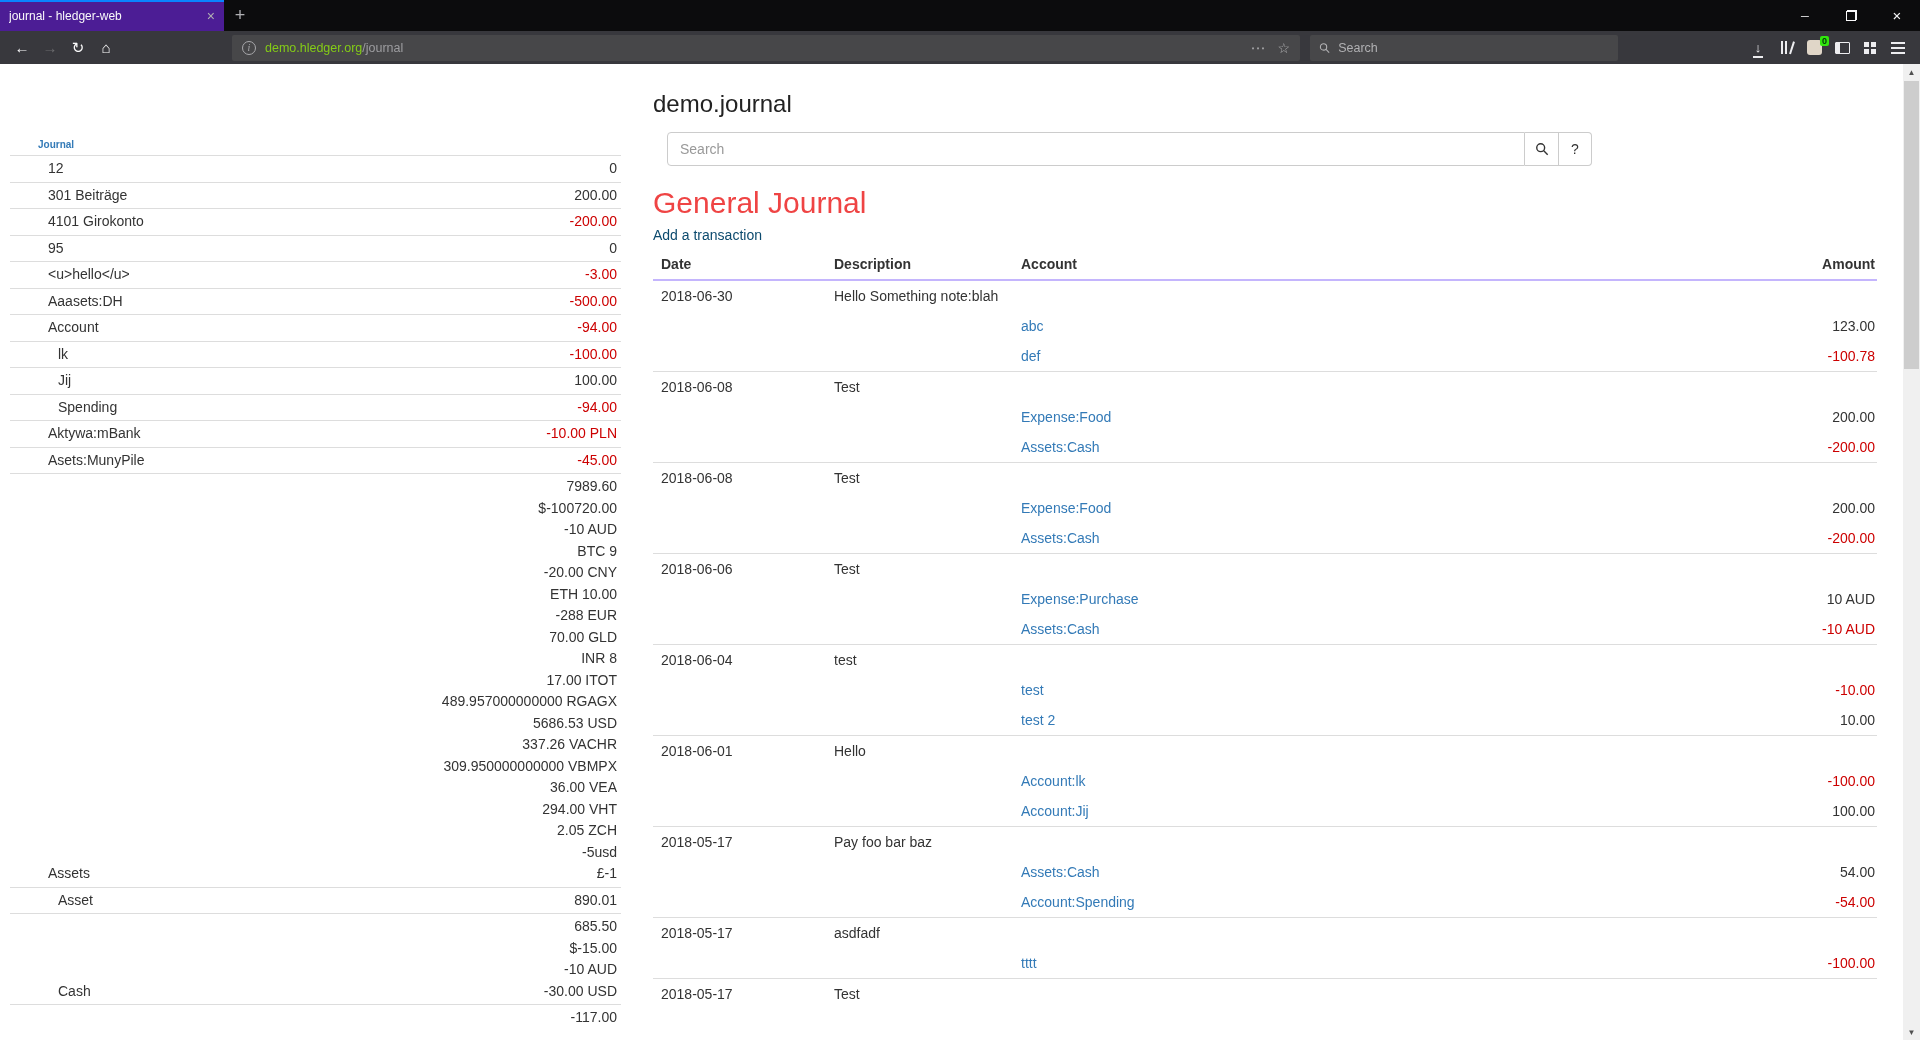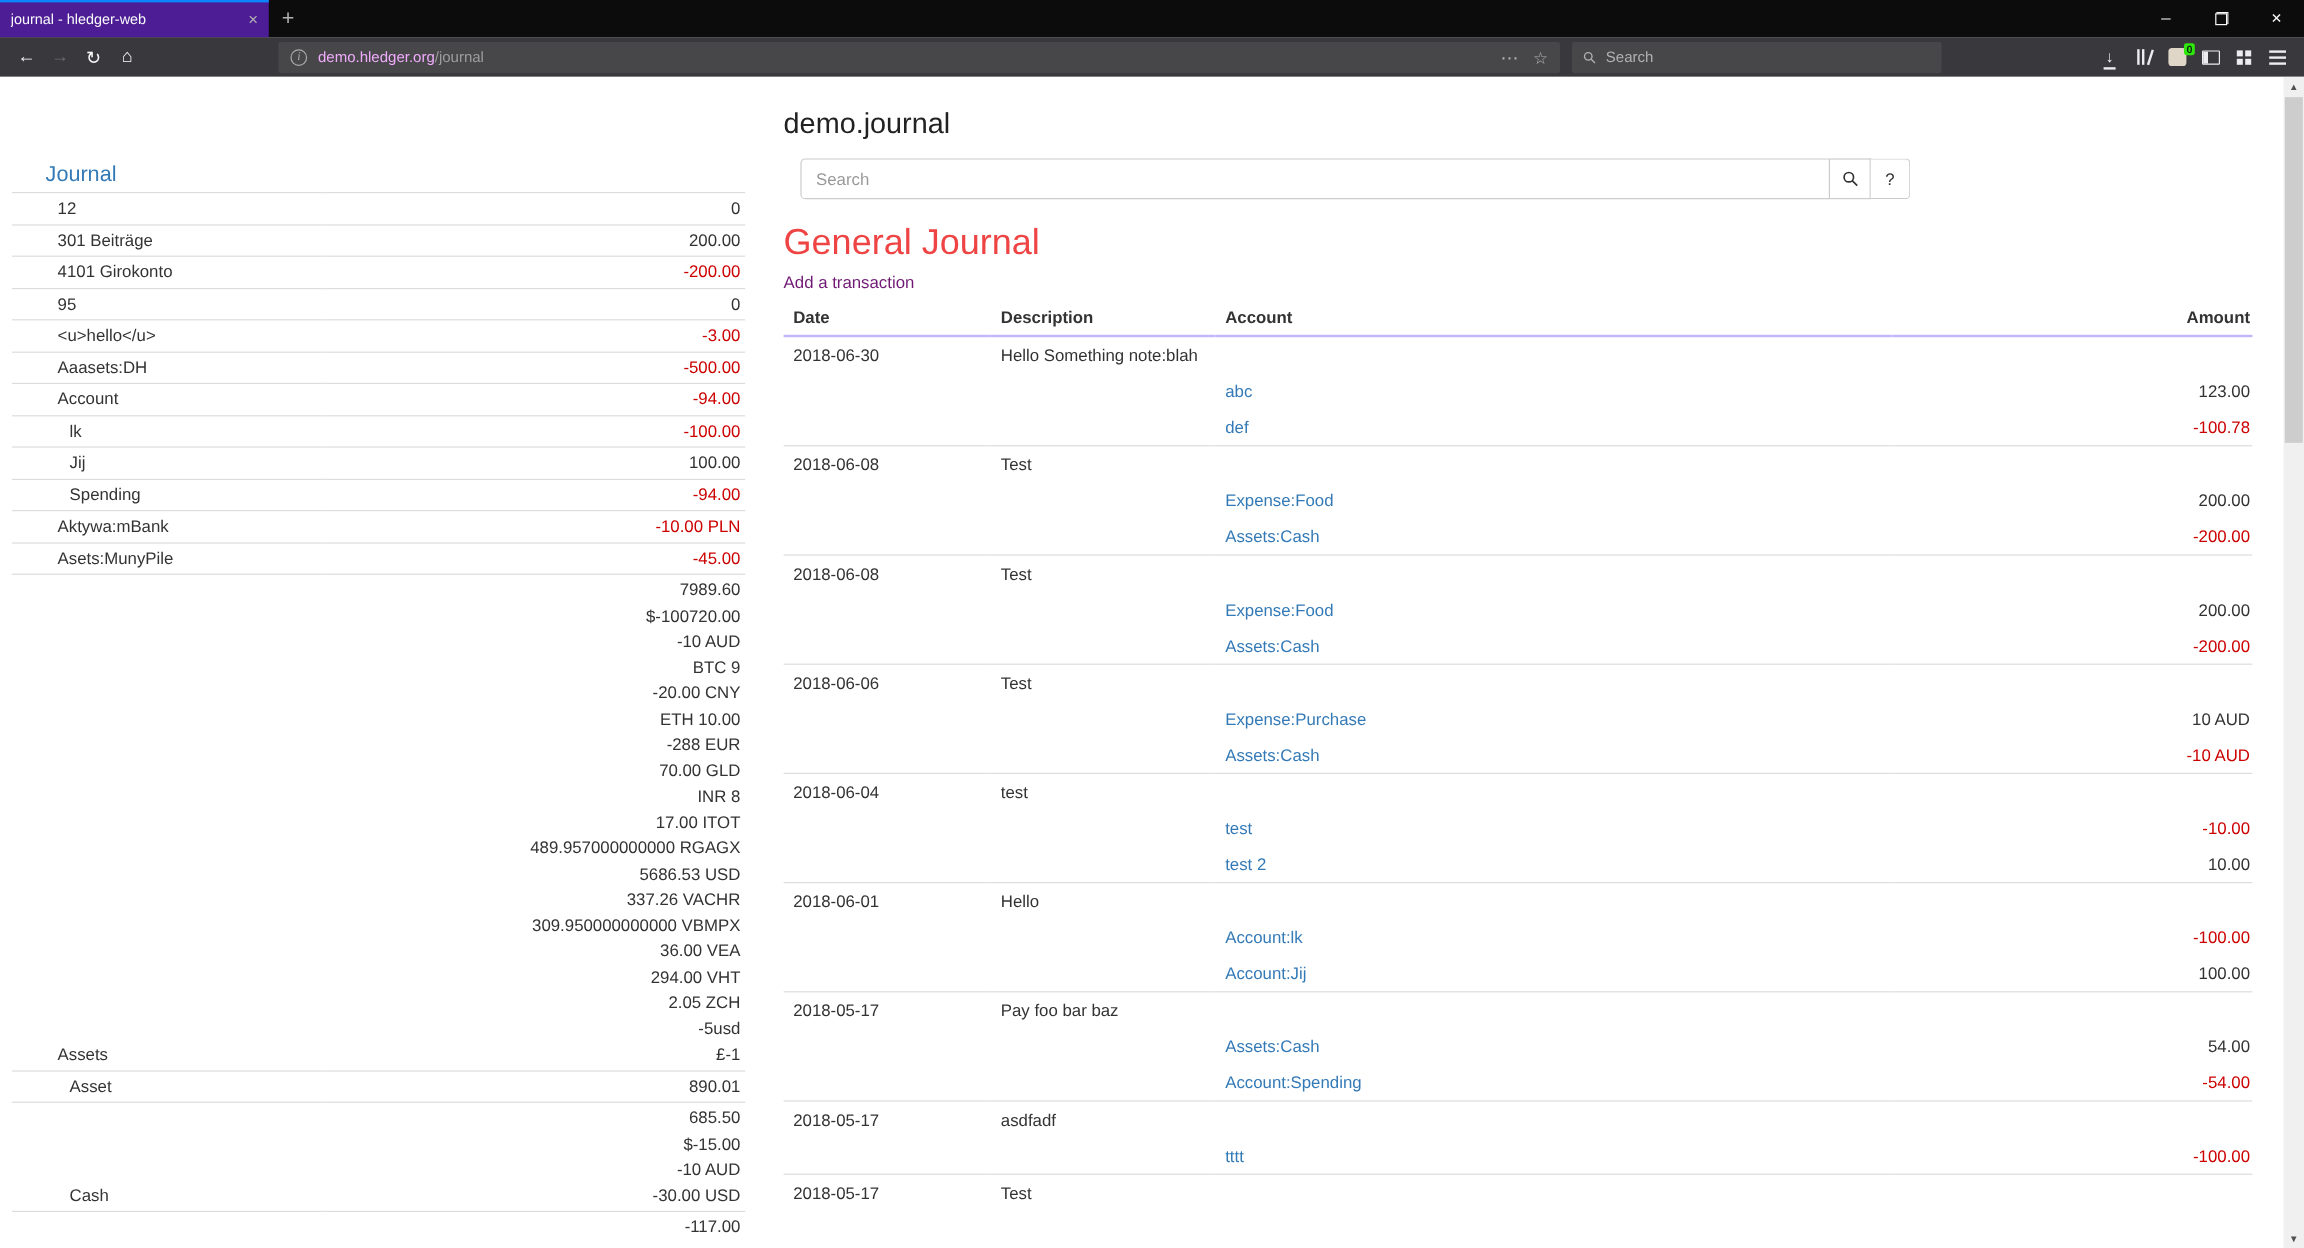--- a/index.html
+++ b/index.html
@@ -22,21 +22,21 @@
   .toolbar { height: 33px; background: #38383d; display: flex; align-items: center; padding: 0 8px; }
   .nav-btn { width:28px; height:26px; display:flex; align-items:center; justify-content:center;
     color:#f9f9fa; font-size:15px; border-radius:2px; }
   .nav-btn.disabled { color:#6b6b6e; }
   .tb-spacer { width:112px; }
   .urlbar { width:1068px; height:26px; background:#474749; border-radius:2px; display:flex;
     align-items:center; padding:0 10px; }
   .info-icon { width:14px; height:14px; min-width:14px; border:1px solid #a9a9ac; border-radius:50%;
     color:#a9a9ac; font-size:10px; font-style:italic; display:flex; align-items:center; justify-content:center;
     margin-right:9px; font-family:"Liberation Serif", serif; }
-  .url-host { color:#f0abfc; font-size:12.5px; }
+  .url-host { color:#84cc16; font-size:12.5px; }
   .url-path { color:#9d9da0; font-size:12.5px; }
   .url-flex { flex:1; }
   .page-actions { color:#b1b1b3; font-size:15px; margin-right:12px; }
   .star { color:#b1b1b3; font-size:14px; }
   .searchbar { width:308px; height:26px; background:#474749; border-radius:2px; display:flex;
     align-items:center; padding:0 9px; margin-left:10px; }
   .searchbar svg { margin-right:8px; }
   .searchbar input { background:transparent; border:none; outline:none; color:#f9f9fa; font-size:12.5px; width:100%;
     font-family:"Liberation Sans", sans-serif; }
   .searchbar input::placeholder { color:#b1b1b3; }
@@ -57,40 +57,40 @@
   .grid-icon i { width:5px; height:5px; background:currentColor; display:block; }
   .ham-icon { display:flex; flex-direction:column; gap:3px; }
   .ham-icon i { width:14px; height:2px; background:currentColor; display:block; }
 
   
   .page { position:absolute; top:64px; left:0; right:0; bottom:0; background:#fff; overflow:hidden; color:#333; }
 
   .sidebar { position:absolute; left:10px; top:68px; width:611px; }
   .sidebar table { width:100%; border-collapse:collapse; font-size:14px; }
   .sidebar th { text-align:left; padding:3px 4px 4px 28px; border-bottom:1px solid #ddd; }
-  .journal-link { color:#337ab7; font-weight:normal; text-decoration:none; font-size:18px; }
+  .journal-link { color:#337ab7; font-weight:bold; text-decoration:none; font-size:10px; }
   .sidebar tbody td { border-top:1px solid #ddd; padding:2px 4px; vertical-align:bottom; }
   .sidebar tbody tr:first-child td { border-top:none; }
   .acct-cell { white-space:nowrap; }
   .acct-link { color:#333; text-decoration:none; }
   .bal-cell { text-align:right; }
   .bal-line, .acct-cell { line-height:21.5px; }
   .neg { color:#cc0000; }
 
   .main { position:absolute; left:653px; top:0; width:1224px; }
   .page-title { margin:20px 0 0 0; font-size:24px; font-weight:400; line-height:40px; color:#222; }
   .search-form { margin:8px 0 0 14px; display:flex; height:34px; }
   .search-input { width:858px; padding:6px 12px; font-size:14px; color:#555; border:1px solid #ccc;
     border-radius:4px 0 0 4px; outline:none; font-family:"Liberation Sans", sans-serif; }
   .search-input::placeholder { color:#999; }
   .btn { width:34px; border:1px solid #ccc; border-left:none; background:#fff; display:flex;
     align-items:center; justify-content:center; font-size:14px; color:#333; cursor:default; }
   .btn-help { width:33px; border-radius:0 4px 4px 0; }
   .section-title { margin:20px 0 0 0; font-size:30px; font-weight:400; line-height:33px; color:#ef4444; }
-  .add-link { display:inline-block; margin:6px 16px 0 0; color:#701a75; font-size:14px; text-decoration:none; line-height:20px; }
+  .add-link { display:inline-block; margin:6px 16px 0 0; color:#0c4a6e; font-size:14px; text-decoration:none; line-height:20px; }
   .journal-table { width:100%; border-collapse:collapse; table-layout:fixed; font-size:14px; margin-top:4px; }
   .journal-table th { text-align:left; padding:5px 8px; border-bottom:2px solid #c4b5fd; font-weight:bold; line-height:20px; }
   .journal-table td { padding:5px 8px; line-height:20px; overflow:hidden; white-space:nowrap; }
   .journal-table th.col-amt, .journal-table td.col-amt { text-align:right; padding-right:2px; }
   .txn-row td { border-top:1px solid #ddd; }
   .journal-table tbody tr:first-child td { border-top:none; }
   .posting-link { color:#337ab7; text-decoration:none; }
 
   .scrollbar { position:absolute; top:0; right:0; bottom:0; width:17px; background:#f0f0f0; }
   .sb-arrow { height:16px; display:flex; align-items:center; justify-content:center; color:#505050; font-size:8px; }

